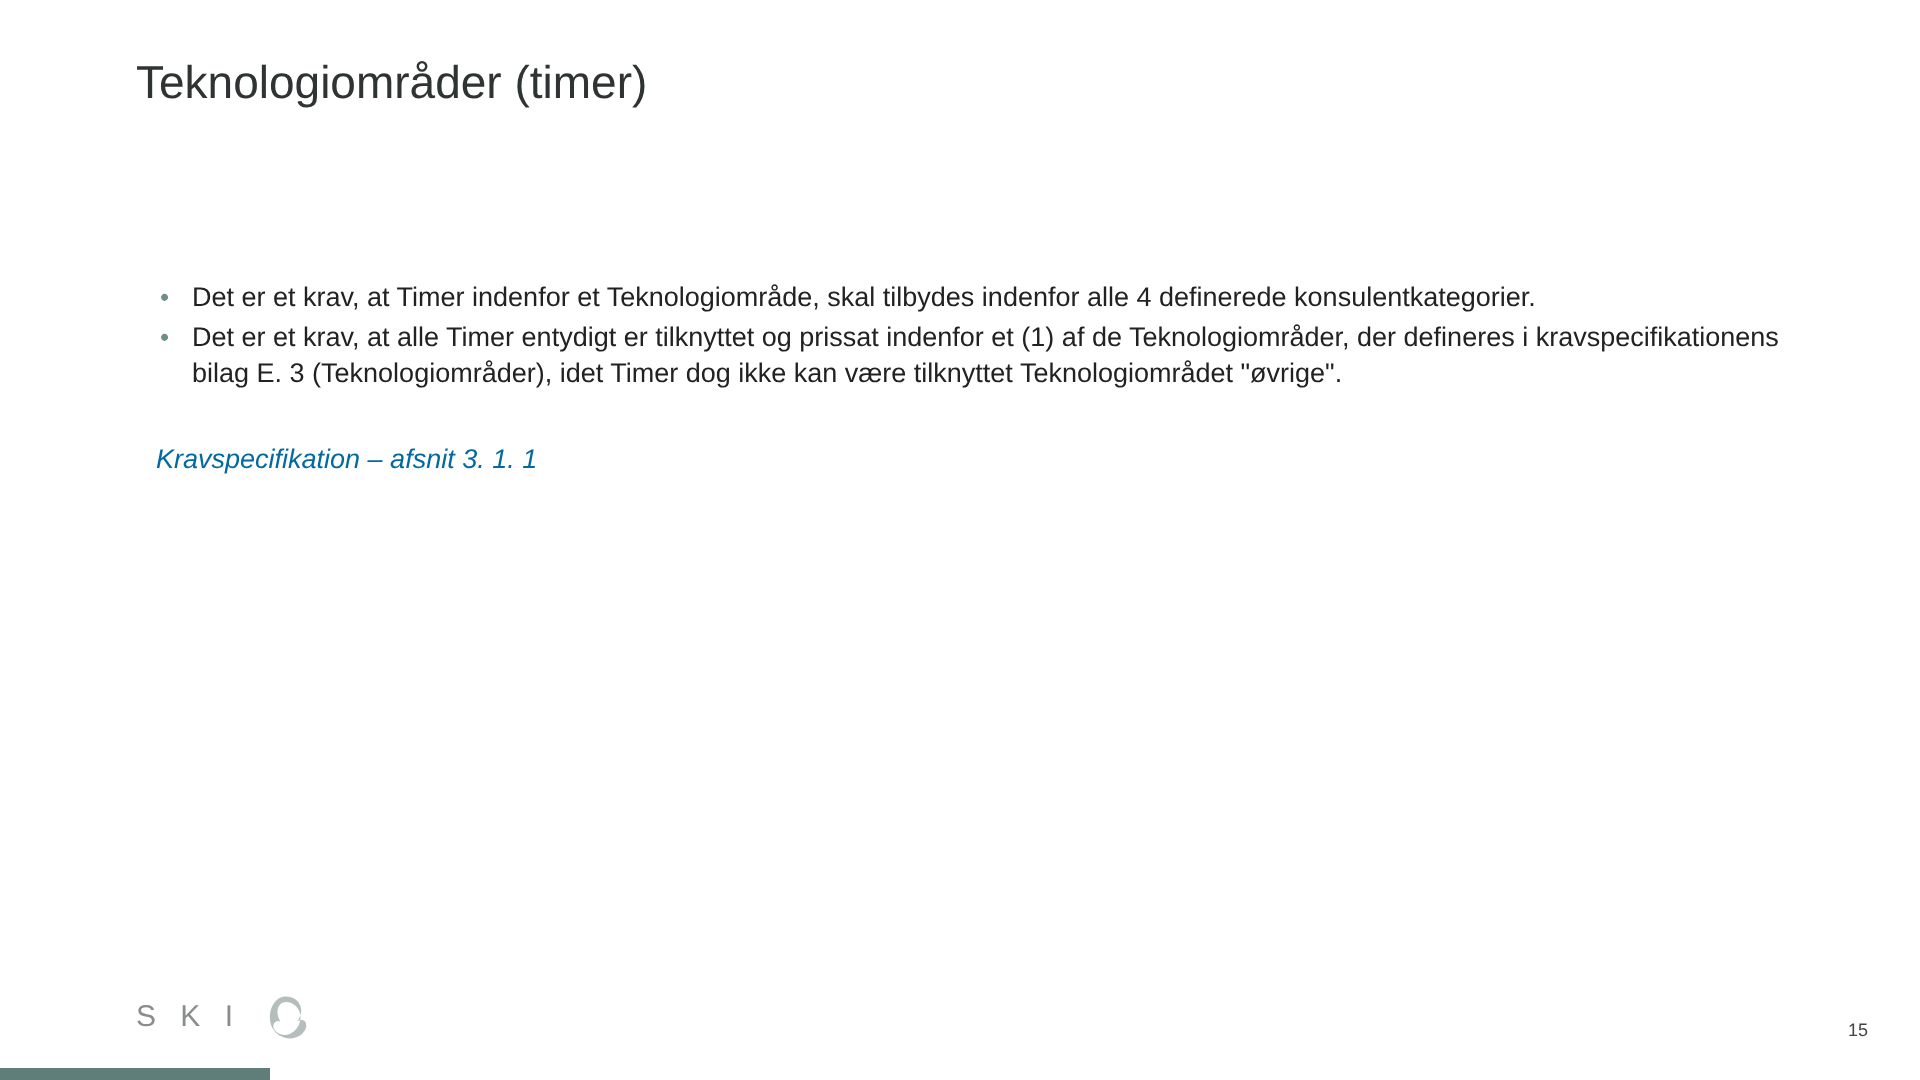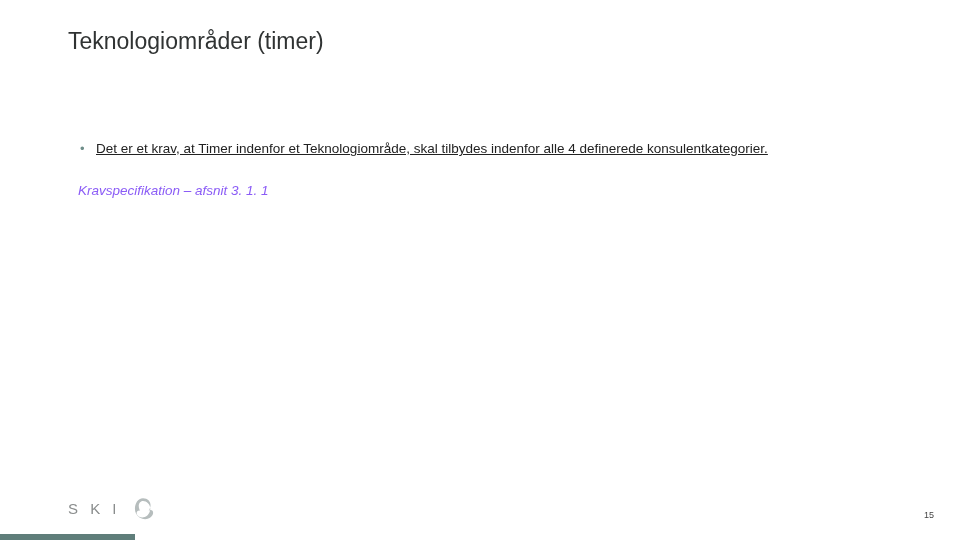--- a/index.html
+++ b/index.html
@@ -32,39 +32,38 @@
     left: 78px;
     right: 50px;
     font-size: 13.5px;
     color: #222;
     line-height: 1.35;
   }
   ul.bullets {
     list-style: none;
     margin: 0 0 24px 0;
     padding: 0;
-    text-decoration: underline;
   }
   ul.bullets li {
     position: relative;
     padding-left: 18px;
     margin-bottom: 2px;
   }
   ul.bullets li::before {
     content: "•";
     position: absolute;
     left: 2px;
     top: 0;
     color: #6f8e8a;
     font-size: 13px;
   }
   .caption {
     font-style: italic;
     font-size: 13.5px;
-    color: #8b5cf6;
+    color: #0369a1;
     margin-top: 24px;
   }
   .footer-bar {
     position: absolute;
     left: 0;
     bottom: 0;
     width: 135px;
     height: 6px;
     background: #5f7e7a;
   }
@@ -97,20 +96,21 @@
 </head>
 <body>
 
 <div class="slide">
 
   <div class="title">Teknologiområder (timer)</div>
 
   <div class="content">
     <ul class="bullets">
       <li>Det er et krav, at Timer indenfor et Teknologiområde, skal tilbydes indenfor alle 4 definerede konsulentkategorier.</li>
+      <li>Det er et krav, at alle Timer entydigt er tilknyttet og prissat indenfor et (1) af de Teknologiområder, der defineres i kravspecifikationens bilag E. 3 (Teknologiområder), idet Timer dog ikke kan være tilknyttet Teknologiområdet "øvrige".</li>
     </ul>
     <div class="caption">Kravspecifikation – afsnit 3. 1. 1</div>
   </div>
 
   <div class="logo">
     <span class="logo-text">S K I</span>
     <svg class="logo-mark" viewBox="0 0 40 40">
       <path d="M20 6 C30 6 34 16 28 24 C34 20 38 28 30 34 C24 38 14 36 10 28 C6 20 10 6 20 6 Z
                M20 10 C14 10 12 18 16 24 C12 22 8 28 14 32 C20 36 28 32 30 24 C32 16 26 10 20 10 Z" fill="#b6bdbd"></path>
     </svg>

